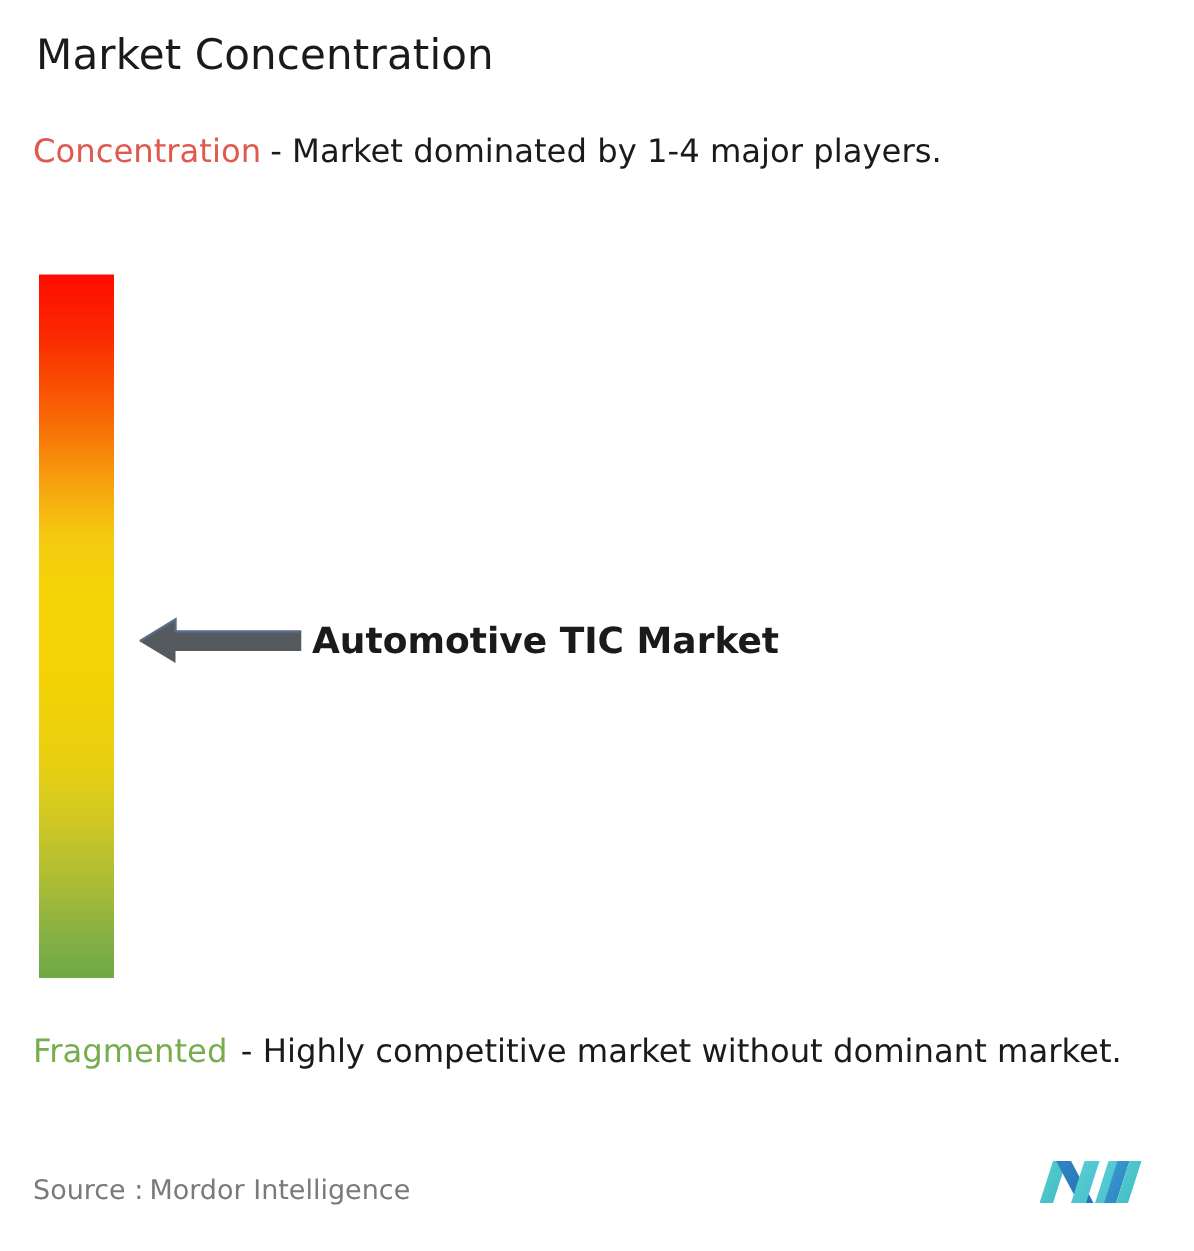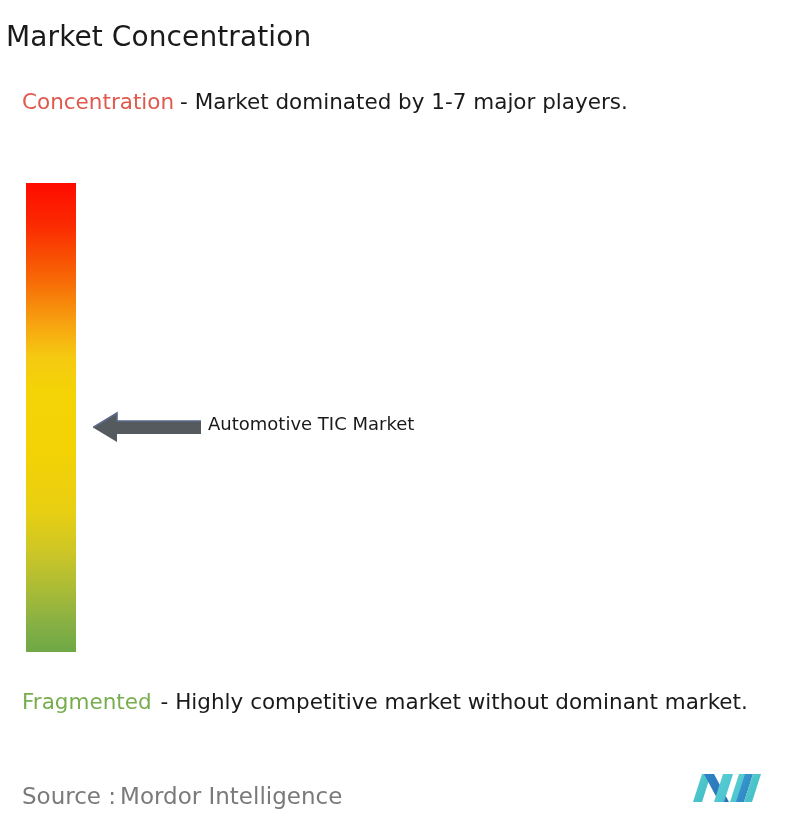--- a/index.html
+++ b/index.html
@@ -21,21 +21,21 @@
   .page {
     position: absolute;
     inset: 0;
     width: 796px;
     height: 834px;
   }
 
   
   .chart-title {
     position: absolute;
-    left: 6px;
+    left: 24px;
     top: 20px;
     font-size: 28px;
     font-weight: 400;
     letter-spacing: 0.1px;
     color: #1a1a1a;
     white-space: nowrap;
   }
 
   
   .caption-top {
@@ -108,32 +108,32 @@
     width: 108px;
     height: 35px;
   }
   .pointer svg { display: block; }
 
   
   .pointer-label {
     position: absolute;
     left: 208px;
     top: 413px;
-    font-size: 18px;
-    font-weight: 400;
+    font-size: 24px;
+    font-weight: 700;
     color: #1a1a1a;
     white-space: nowrap;
   }
 
   
   .source {
     position: absolute;
     left: 22px;
     top: 783px;
-    font-size: 23px;
+    font-size: 18px;
     font-weight: 400;
     color: #7a7a7a;
     white-space: nowrap;
   }
   .source .src-sep {
     display: inline-block;
     width: 4px;
   }
 
   .brand-logo {
@@ -147,21 +147,21 @@
 </style>
 </head>
 <body>
 
 <div class="page">
 
   <div class="chart-title">Market Concentration</div>
 
   <div class="caption-top">
     <span class="kw">Concentration</span><span class="sep"></span><span>-</span>
-    <span>Market dominated by 1-7 major players.</span>
+    <span>Market dominated by 1-4 major players.</span>
   </div>
 
   <div class="scale-bar"></div>
 
   <div class="pointer">
     <svg width="108" height="35" viewBox="0 0 108 35" xmlns="http://www.w3.org/2000/svg">
       <polygon points="0,17.5 24,3 24,11 108,11 108,24 24,24 24,32" fill="#555a5f"></polygon>
       <polyline points="0,17.5 24,3 24,11 108,11" fill="none" stroke="#5b6a8c" stroke-width="1.6"></polyline>
     </svg>
   </div>

